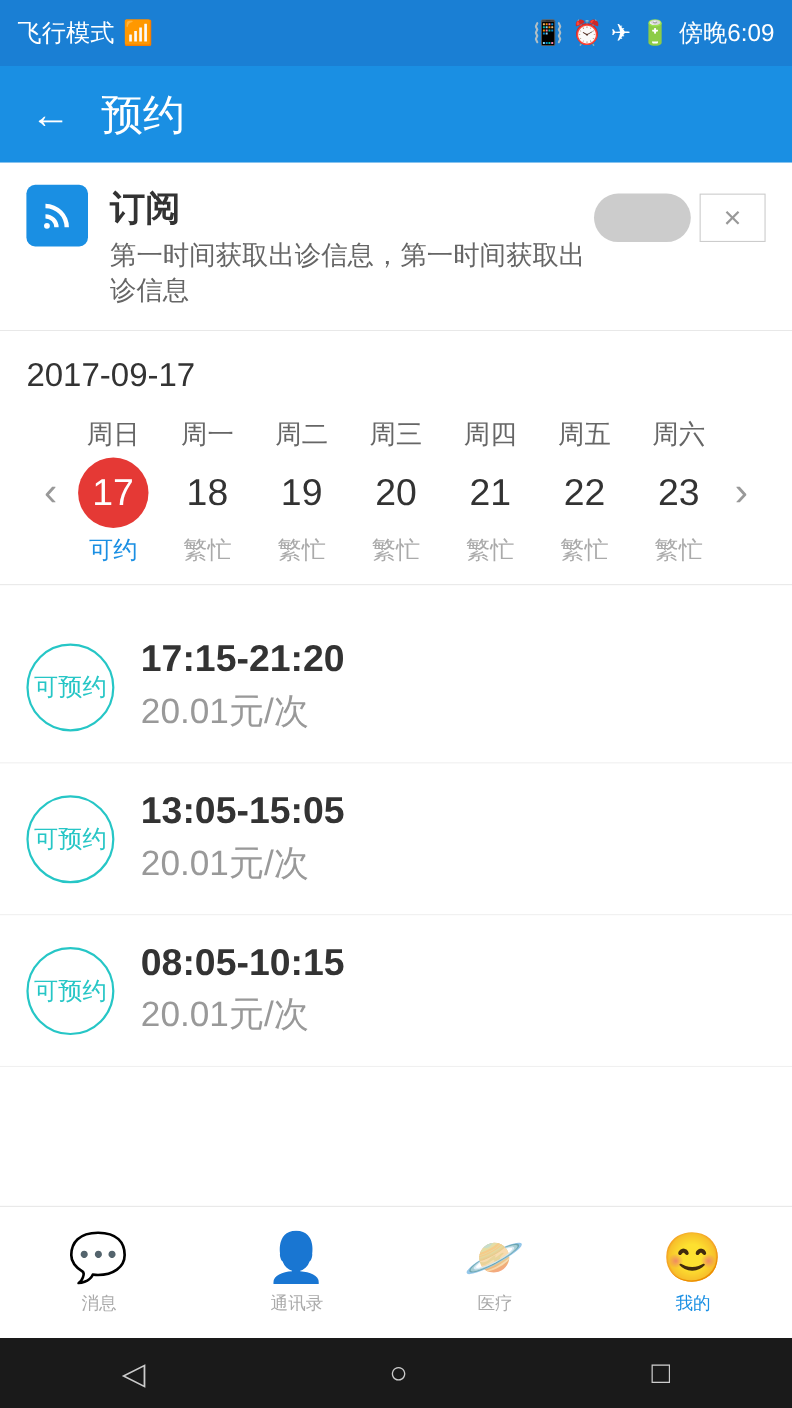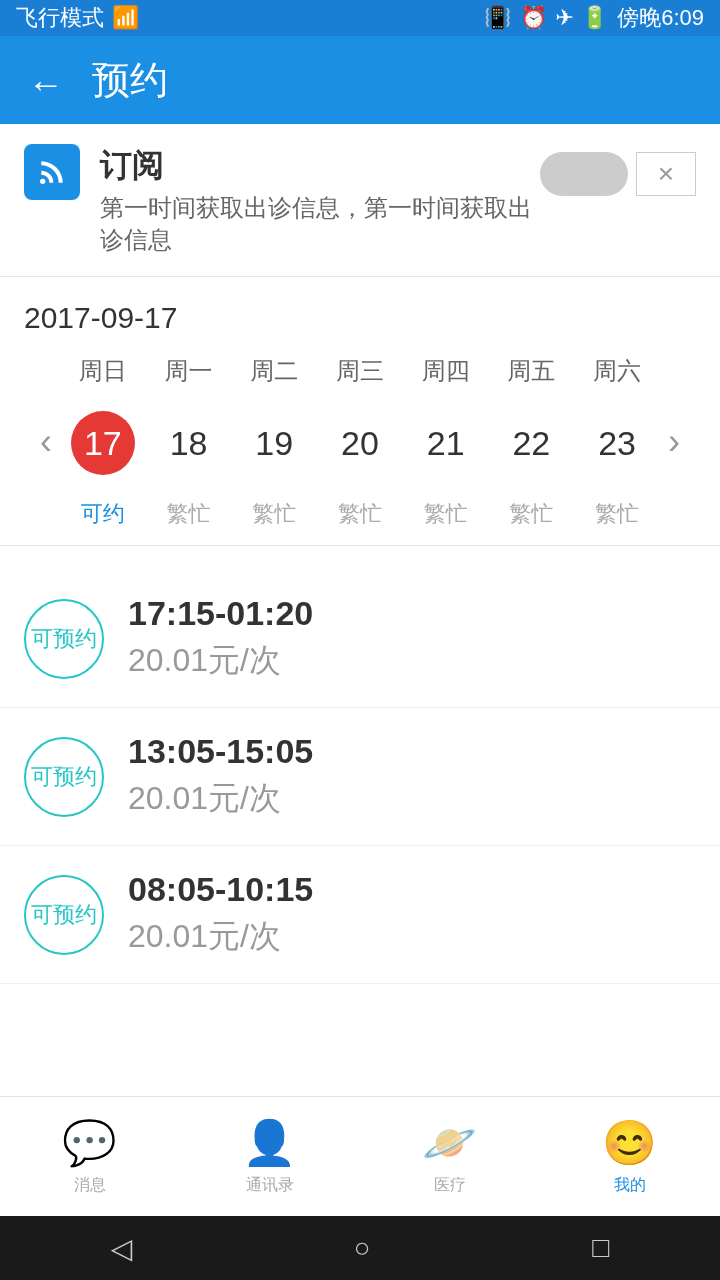--- a/index.html
+++ b/index.html
@@ -9,21 +9,21 @@
       min-height: 1280px;
       font-family: 'PingFang SC', 'Microsoft YaHei', sans-serif;
       background: #f5f5f5;
       display: flex;
       flex-direction: column;
     }
 
     
     .status-bar {
       background: #1a7fd4;
-      height: 36px;
+      height: 60px;
       display: flex;
       align-items: center;
       justify-content: space-between;
       padding: 0 16px;
       color: white;
       font-size: 22px;
     }
     .status-left { display: flex; align-items: center; gap: 8px; }
     .status-right { display: flex; align-items: center; gap: 8px; font-size: 22px; }
 
@@ -144,21 +144,21 @@
     .week-days {
       flex: 1;
       display: flex;
       justify-content: space-around;
       align-items: flex-start;
     }
     .day-col {
       display: flex;
       flex-direction: column;
       align-items: center;
-      gap: 24px;
+      gap: 5px;
       min-width: 72px;
     }
     .day-name {
       font-size: 24px;
       color: #666;
     }
     .day-number {
       width: 64px;
       height: 64px;
       border-radius: 50%;
@@ -363,21 +363,21 @@
     </div>
   </div>
 
   <div class="section-divider"></div>
 
   <div class="time-slots">
 
   <div class="time-slot-item">
         <div class="slot-badge">可预约</div>
         <div class="slot-info">
-          <h4>17:15-01:20</h4>
+          <h4>17:15-21:20</h4>
           <p>20.01元/次</p>
         </div>
       </div>
       <div class="time-slot-item">
         <div class="slot-badge">可预约</div>
         <div class="slot-info">
           <h4>13:05-15:05</h4>
           <p>20.01元/次</p>
         </div>
       </div>

